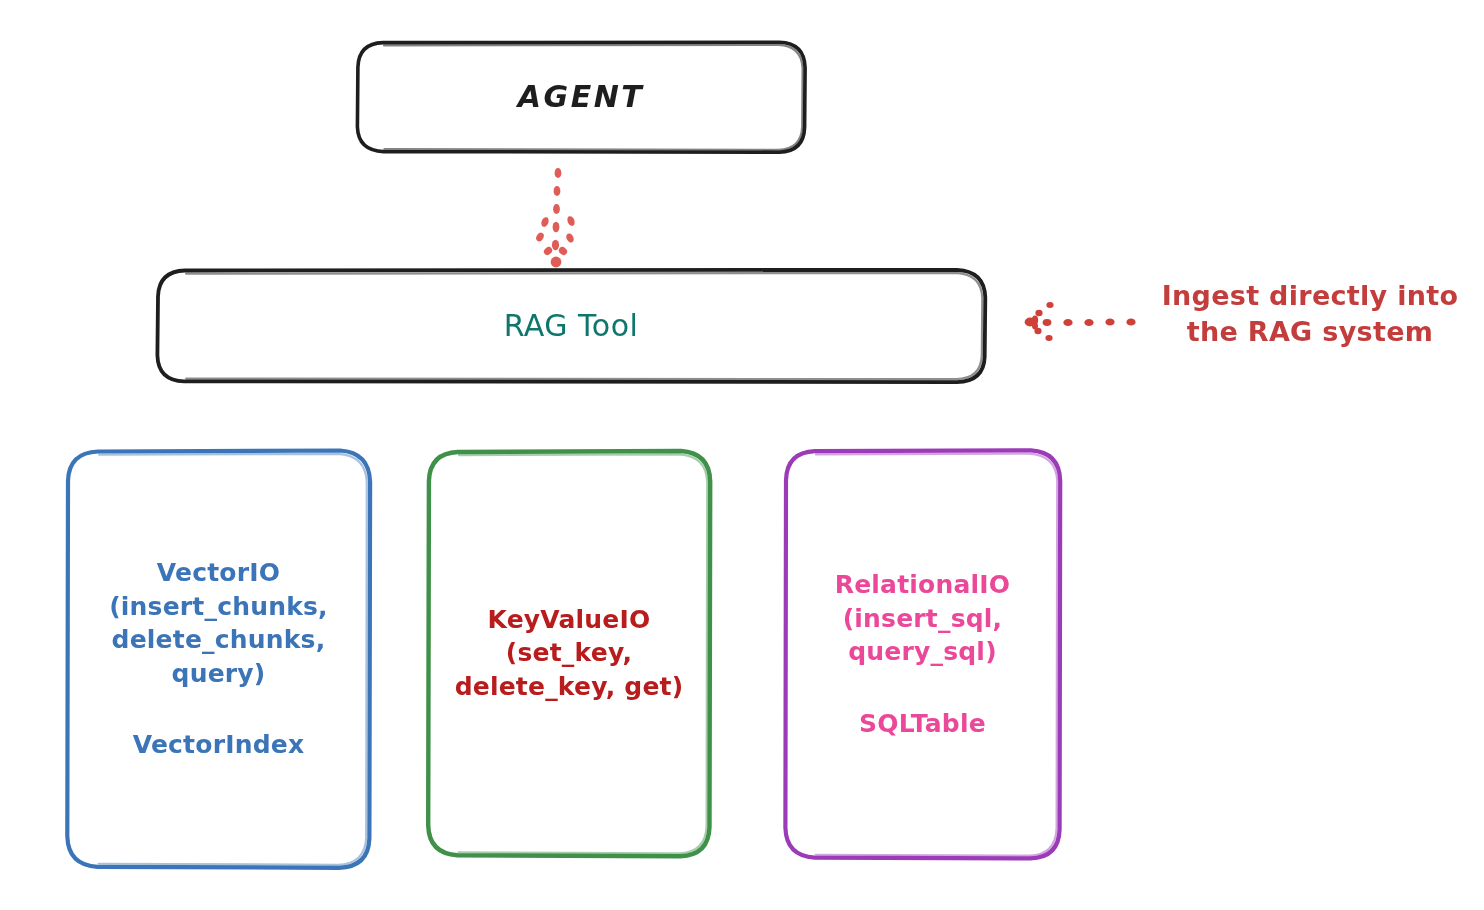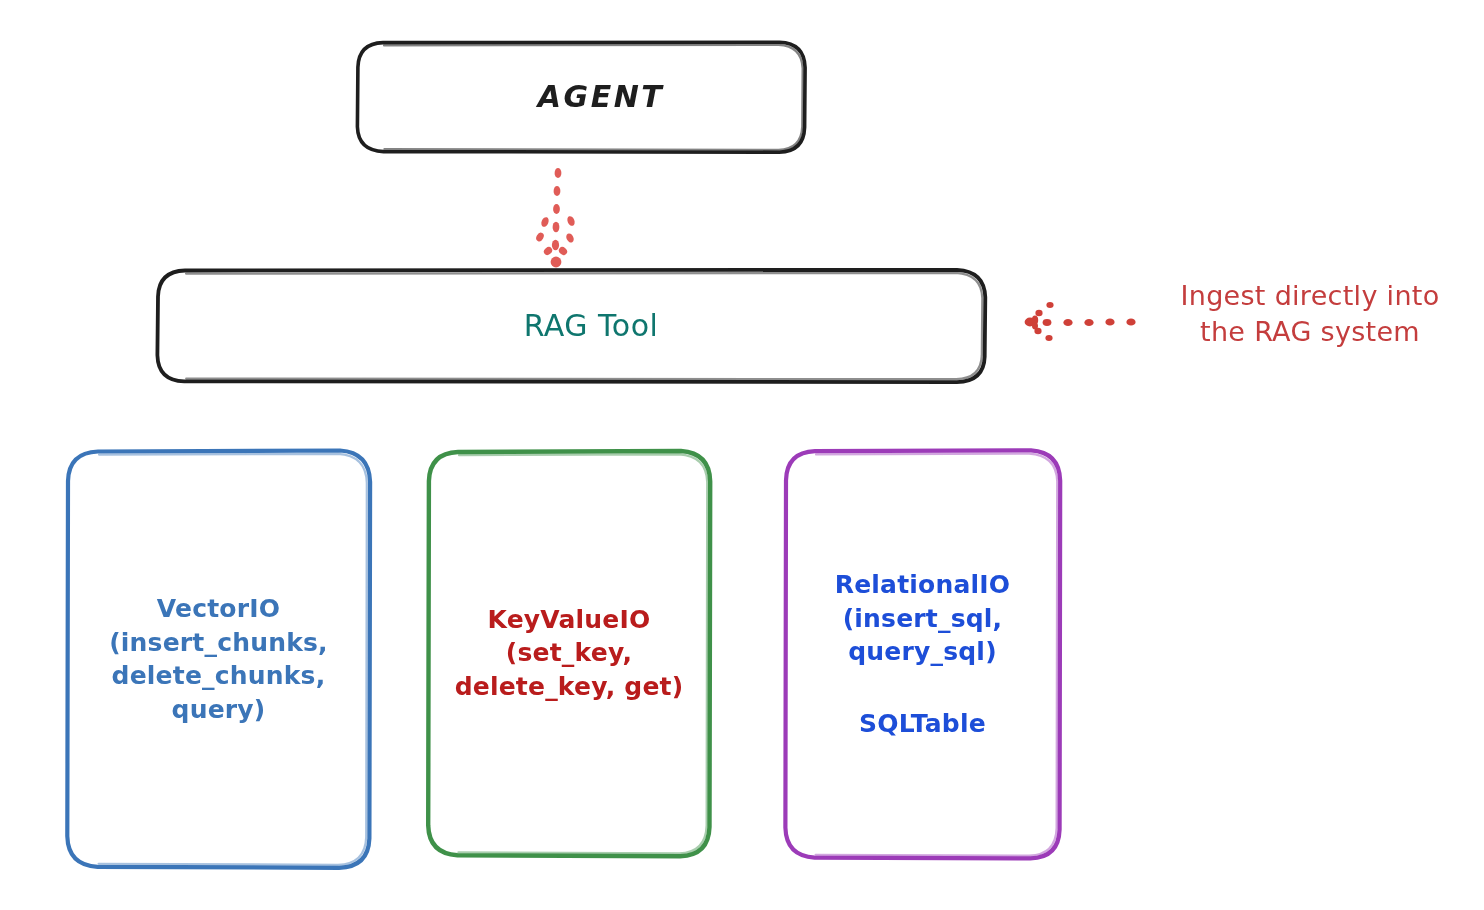--- a/index.html
+++ b/index.html
@@ -19,21 +19,20 @@
     top: 0; left: 0;
     width: 1484px;
     height: 910px;
   }
   .node-label {
     position: absolute;
     text-align: center;
     line-height: 1.28;
     white-space: pre-line;
     user-select: none;
-    padding-left: 20px;
   }
   
   #agent-label {
     left: 357px; top: 42px;
     width: 448px; height: 110px;
     display: flex; align-items: center; justify-content: center;
     color: #1e1e1e;
     font-size: 30px;
     font-style: italic;
     font-weight: 700;
@@ -61,31 +60,31 @@
     font-weight: 600;
     line-height: 1.34;
     letter-spacing: 0.2px;
     font-family: "DejaVu Sans", sans-serif;
   }
   .provider-api { white-space: pre-line; text-align: center; }
   .provider-index { margin-top: 38px; text-align: center; }
 
   #vectorio-label  { left: 67px;  top: 450px; width: 303px; height: 418px; color: #3b75b8; }
   #keyvalue-label  { left: 428px; top: 450px; width: 282px; height: 406px; color: #b91c1c; }
-  #relational-label{ left: 785px; top: 450px; width: 275px; height: 408px; color: #1d4ed8; }
+  #relational-label{ left: 785px; top: 450px; width: 275px; height: 408px; color: #ec4899; }
 
   
   #ingest-note {
     position: absolute;
     left: 1150px;
     top: 278px;
     width: 320px;
     color: #c43d3d;
     font-size: 27px;
-    font-weight: 400;
+    font-weight: 700;
     line-height: 1.32;
     white-space: pre-line;
     text-align: center;
     letter-spacing: 0.3px;
     font-family: "DejaVu Sans", sans-serif;
   }
 </style>
 </head>
 <body>
 
@@ -152,20 +151,21 @@
 
 <div class="node-label" id="agent-label">AGENT</div>
 
 <div class="node-label" id="ragtool-label">RAG Tool</div>
 
 <div class="provider-label" id="vectorio-label">
   <div class="provider-api">VectorIO
 (insert_chunks,
 delete_chunks,
 query)</div>
+  <div class="provider-index">VectorIndex</div>
 </div>
 
 <div class="provider-label" id="keyvalue-label">
   <div class="provider-api">KeyValueIO
 (set_key,
 delete_key, get)</div>
 </div>
 
 <div class="provider-label" id="relational-label">
   <div class="provider-api">RelationalIO

